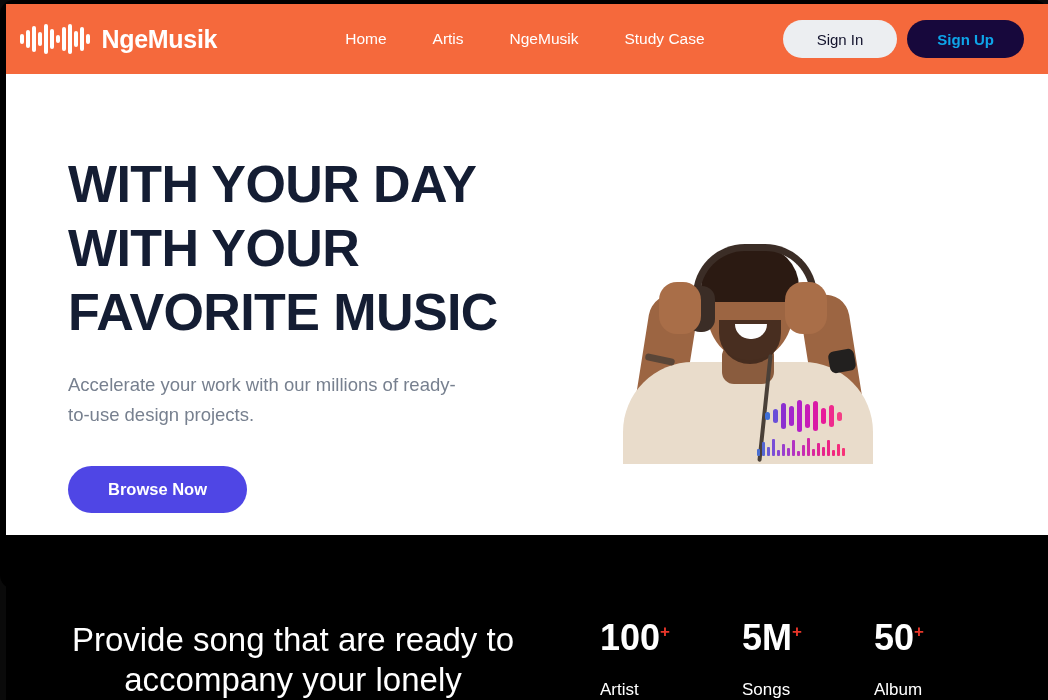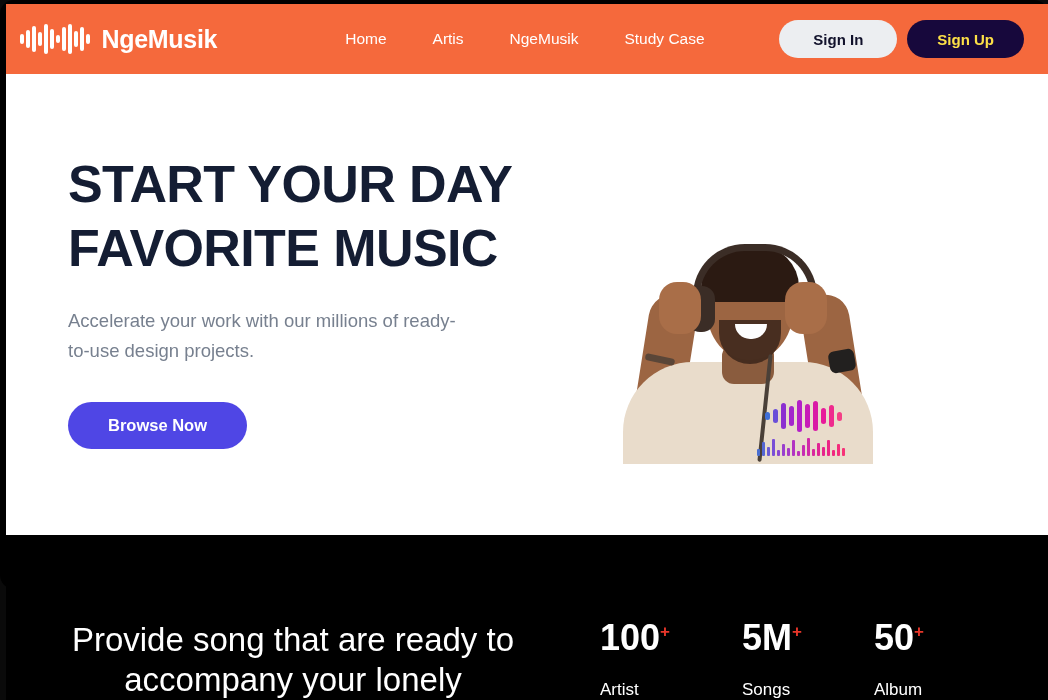--- a/index.html
+++ b/index.html
@@ -77,27 +77,27 @@
     gap: 10px;
   }
   .btn-signin {
     background: #eceef1;
     color: #11112b;
     border: none;
     border-radius: 999px;
     padding: 0 34px;
     height: 38px;
     font-size: 15px;
-    font-weight: 700;
+    font-weight: 400;
     font-family: inherit;
     cursor: pointer;
   }
   .btn-signup {
     background: #17083c;
-    color: #fde047;
+    color: #0ea5e9;
     border: none;
     border-radius: 999px;
     padding: 0 30px;
     height: 38px;
     font-size: 15px;
     font-weight: bold;
     font-family: inherit;
     cursor: pointer;
   }
 
@@ -384,21 +384,22 @@
       <div class="nav-actions">
         <button class="btn-signin">Sign In</button>
         <button class="btn-signup">Sign Up</button>
       </div>
     </div>
 
     <div class="hero">
 
       <div class="hero-copy">
         <h1 class="hero-title">
-          <div>START YOUR DAY</div>
+          <div>WITH YOUR DAY</div>
+          <div>WITH YOUR</div>
           <div>FAVORITE MUSIC</div>
         </h1>
         <p class="hero-sub">
           <span>Accelerate your work with our millions</span>
           <span>of ready-to-use design projects.</span>
         </p>
         <button class="btn-browse">Browse Now</button>
       </div>
 
       <div class="hero-photo">

